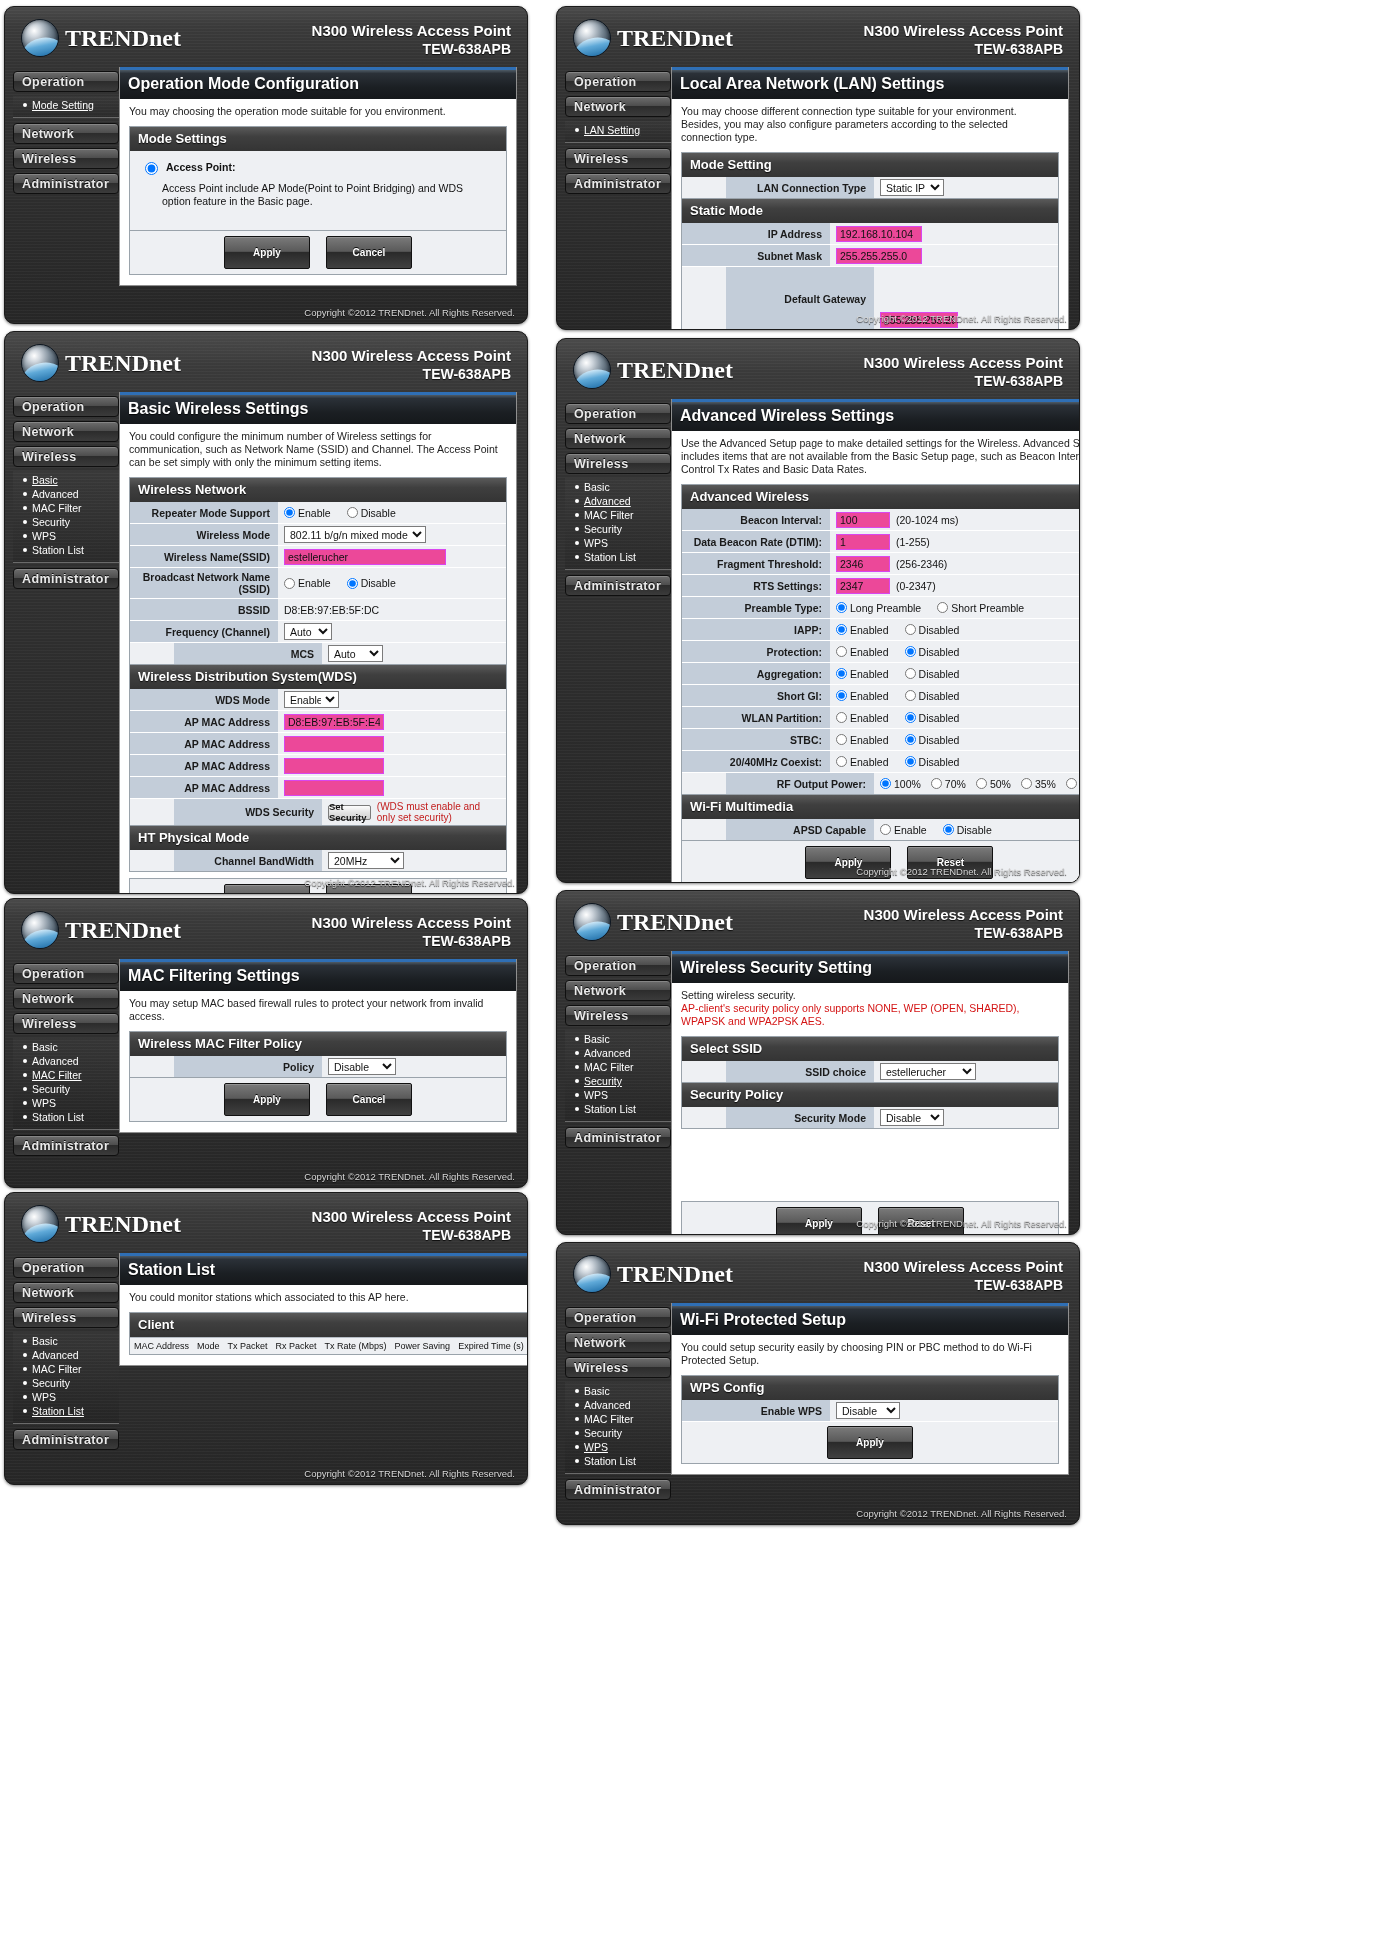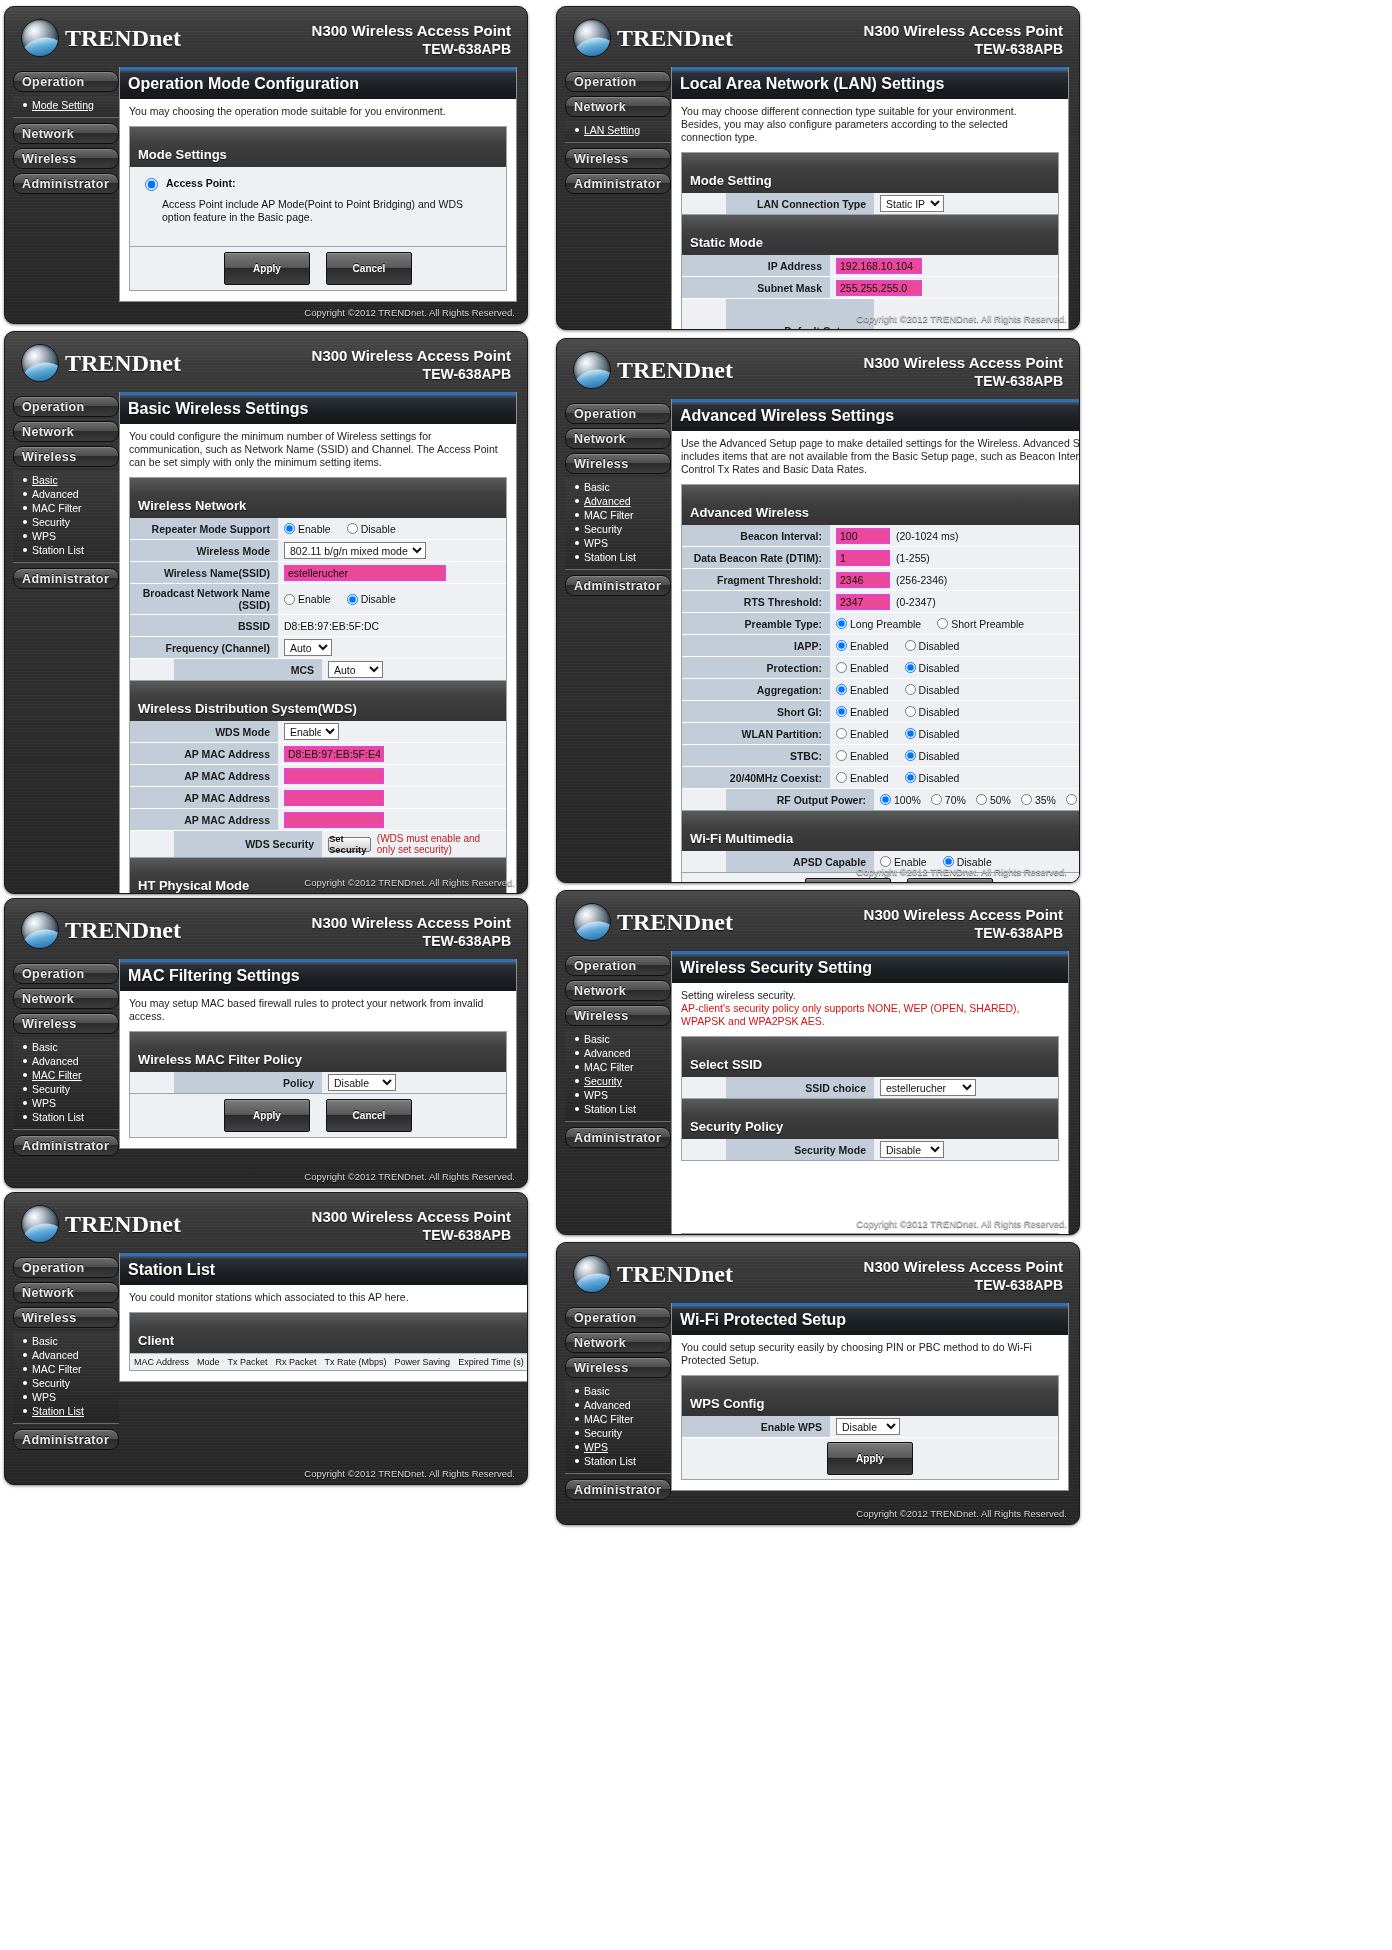--- a/index.html
+++ b/index.html
@@ -90,21 +90,21 @@
     display:block;
     width: 106px;
     height: 21px;
     line-height: 20px;
     margin-bottom: 4px;
     padding-left: 8px;
     color: #e9e9e9;
     font-size: 12.5px;
     font-weight: bold;
     letter-spacing: .4px;
-    border-radius: 9px;
+    border-radius: 4px;
     border: 1px solid #0f0f0f;
     background: linear-gradient(180deg,#6d6d6d 0%,#4c4c4c 48%,#2c2c2c 50%,#3b3b3b 100%);
     text-shadow: 0 -1px 0 rgba(0,0,0,.85);
     box-shadow: inset 0 1px 0 rgba(255,255,255,.18);
     cursor: pointer;
   }
   .subnav {
     border-bottom: 1px solid #6a6a6a;
     margin: 0 0 5px 0;
     padding: 2px 0 5px 0;
@@ -152,21 +152,21 @@
   }
   .intro .warn { color: #d41414; }
 
   .inner { padding: 0 9px 10px 9px; background: #ffffff; }
 
   
   .sect { border: 1px solid #9aa3ab; margin-bottom: 0; }
   .sect-hd {
     background: linear-gradient(180deg,#5a5a5a 0%,#3f3f3f 40%,#343434 100%);
     color: #ffffff; font-weight: bold; font-size: 13px;
-    padding: 20px 8px 5px 8px;
+    padding: 4px 8px 5px 8px;
     text-shadow: 0 1px 1px rgba(0,0,0,.8);
   }
   .sect-body { background: #eef0f3; }
   .frow {
     display: flex; align-items: center;
     border-bottom: 1px solid #ffffff;
     min-height: 21px;
   }
   .frow:last-child { border-bottom: none; padding-left: 44px; }
   .flabel {
@@ -641,21 +641,21 @@
                   </div>
               </div>
               <div class="frow">
                 <div class="flabel">Fragment Threshold:</div>
                 <div class="fval">
                     <input class="txt" style="width: 54px;" value="2346">
                     <span>(256-2346)</span>
                   </div>
               </div>
               <div class="frow">
-                <div class="flabel">RTS Threshold:</div>
+                <div class="flabel">RTS Settings:</div>
                 <div class="fval">
                     <input class="txt" style="width: 54px;" value="2347">
                     <span>(0-2347)</span>
                   </div>
               </div>
 
               <div class="frow">
                 <div class="flabel">Preamble Type:</div>
                 <div class="fval">
                   <label class="radio">

